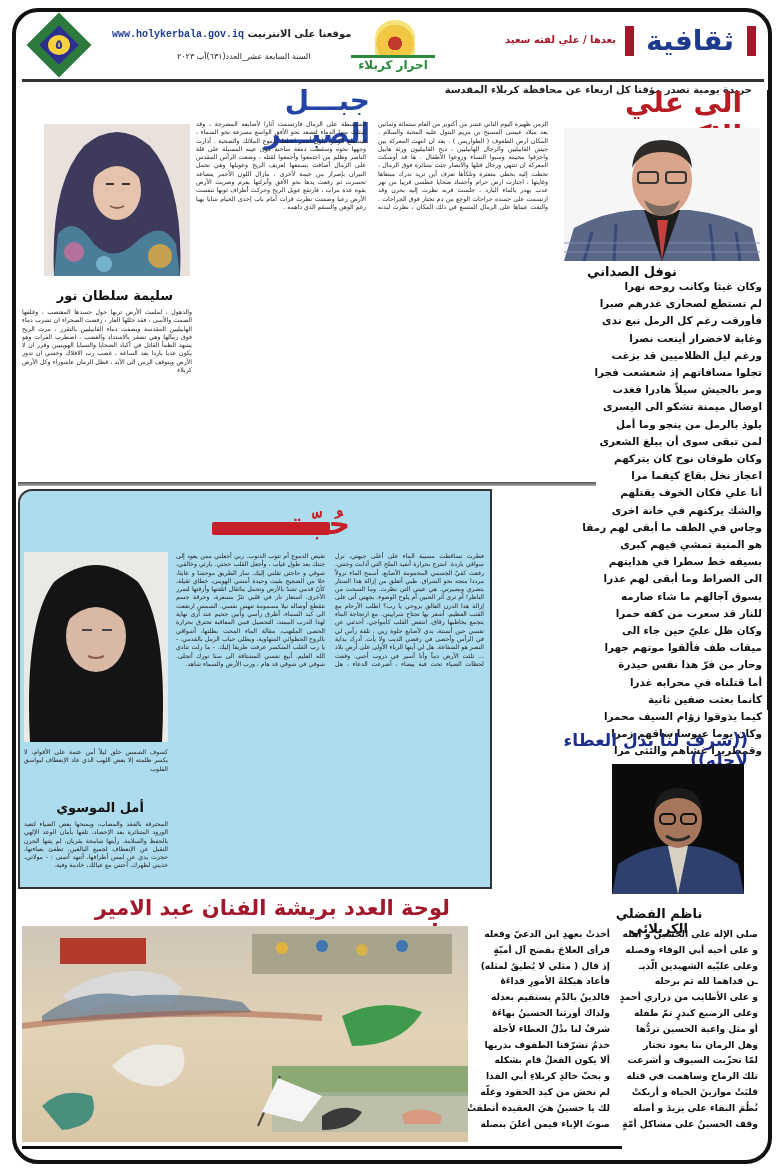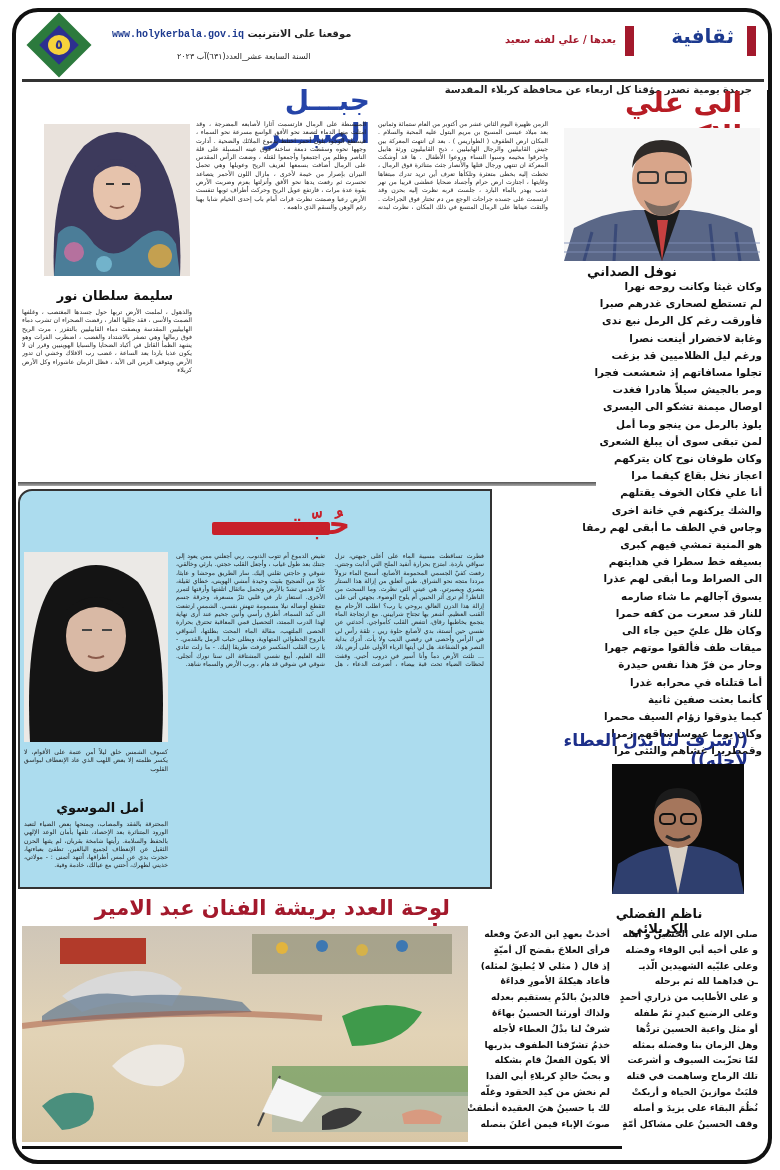--- a/index.html
+++ b/index.html
@@ -8,21 +8,21 @@
 
   .page-frame {
     position: absolute; left: 12px; top: 8px; width: 760px; height: 1156px;
     border: 4px solid #111; border-radius: 26px;
   }
 
   
   .masthead { position: absolute; left: 22px; top: 18px; width: 742px; height: 64px; }
   .masthead .rule { position: absolute; left: 0; right: 0; bottom: 0; height: 3px; background: #333; }
   .section-title {
-    position: absolute; right: 30px; top: 6px; font-size: 20px; font-weight: bold; color: #1d3a8f;
+    position: absolute; right: 30px; top: 6px; font-size: 28px; font-weight: bold; color: #1d3a8f;
   }
   .red-bar { position: absolute; width: 9px; height: 30px; background: #a3192c; }
   .red-bar.r1 { right: 8px; top: 8px; }
   .red-bar.r2 { right: 130px; top: 8px; }
   .editor-line { position: absolute; right: 148px; top: 16px; font-size: 10px; font-weight: bold; color: #a3192c; }
   .tagline { position: absolute; right: 12px; top: 44px; font-size: 10px; font-weight: bold; color: #222; margin-top: 22px; }
 
   .logo { position: absolute; left: 325px; top: 0; width: 92px; height: 60px; }
   .logo .dome {
     position: absolute; left: 28px; top: 2px; width: 40px; height: 36px;
@@ -110,20 +110,25 @@
 
 <div class="page-frame"></div>
 
 <header class="masthead">
   <div class="red-bar r1"></div>
   <div class="section-title">ثقافية</div>
   <div class="red-bar r2"></div>
   <div class="editor-line">يعدها / علي لفته سعيد</div>
   <div class="tagline">جريدة يومية تصدر مؤقتا كل اربعاء عن محافظة كربلاء المقدسة</div>
 
+  <div class="logo">
+    <div class="dome"></div>
+    <div class="underline"></div>
+    <div class="logo-text">احرار كربلاء</div>
+  </div>
 
   <div class="site-line">
     <span>موقعنا على الانترنيت</span>
     <span class="site-url">www.holykerbala.gov.iq</span>
   </div>
   <div class="issue-line">السنة السابعة عشر_العدد(٦٣١)آب ٢٠٢٣</div>
 
   <div class="page-badge">
     <div class="diamond"></div>
     <div class="inner"></div>
@@ -244,21 +249,21 @@
   </div>
   <div class="byline" id="b-sharaf">ناظم الفضلي الكربلائي</div>
   <div class="poem" id="poem-sharaf-r">
     <div>صلى الإله على الحسين و أهله</div>
     <div>و على أخيه أبي الوفاء وفضله</div>
     <div>وعلى عليّيه الشهيدين الّذيـ</div>
     <div>ـن فداهما لله ثم برحله</div>
     <div>و على الأطايب من ذراري أحمدٍ</div>
     <div>وعلى الرضيع كبدرٍ تمّ طفله</div>
     <div>أو مثل واعية الحسين تردُّها</div>
-    <div>وهل الزمان بنا وفضله بمثله</div>
+    <div>وهل الزمان بنا يعود تختار</div>
     <div>لمّا تحزّبت السيوف و أشرعت</div>
     <div>تلك الرماح وساهمت في قتله</div>
     <div>قلبَتْ موازينَ الحياة و أربكتْ</div>
     <div>نُظُمَ البقاء على يزيدَ و أصله</div>
     <div>وقف الحسينُ على مشاكل أمّةٍ</div>
   </div>
   <div class="poem" id="poem-sharaf-l">
     <div>أخذتْ بعهدِ ابن الدعيّ وفعله</div>
     <div>فرأى العلاجَ بفضح آل أميّةٍ</div>
     <div>إذ قال ( مثلي لا يُطيقُ لمثله)</div>

